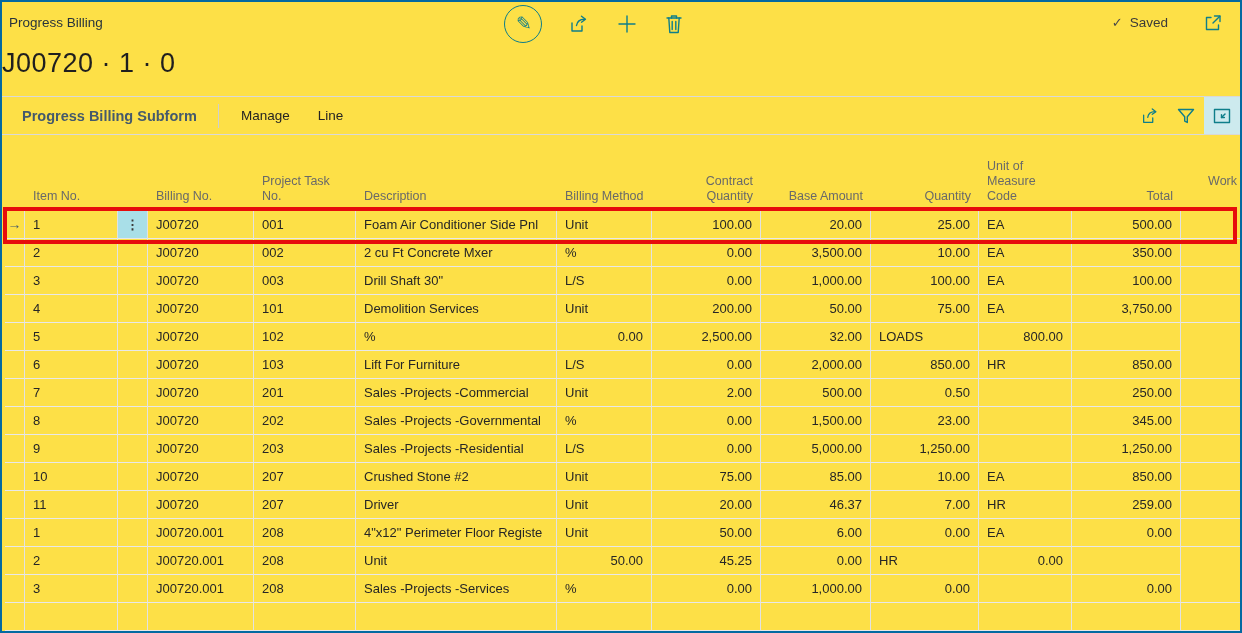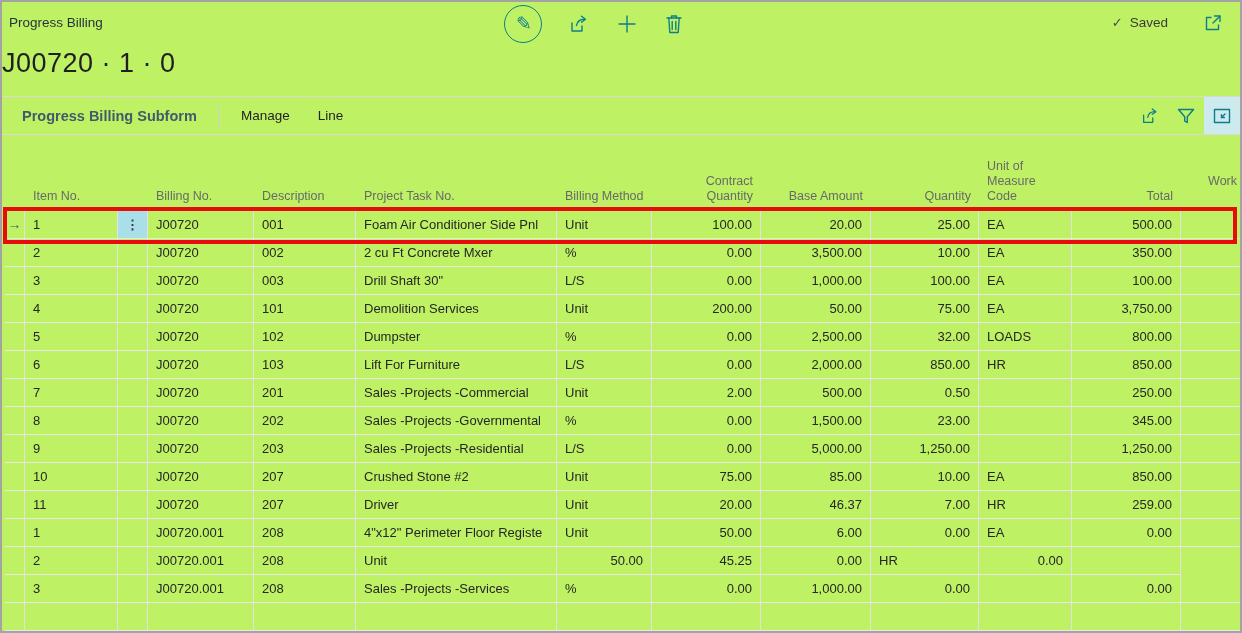--- a/index.html
+++ b/index.html
@@ -1,22 +1,22 @@
 <!DOCTYPE html>
 <html><head>
 <meta charset="utf-8">
 <style>
   * { box-sizing: border-box; margin: 0; padding: 0; }
   html,body { background:#fff; }
   body { font-family: "Liberation Sans", sans-serif; }
   .page {
     position: relative;
     width: 1242px; height: 633px;
-    border: 2px solid #a3a3a3;
-    background: #bef264;
+    border: 2px solid #0369a1;
+    background: #fde047;
     overflow: hidden;
   }
   
   .topbar { position: relative; height: 43px; }
   .caption { position:absolute; left:7px; top:13px; font-size:13.5px; color:#27333c; }
   .top-actions { position:absolute; left:502px; top:3px; display:flex; align-items:center; gap:26px; }
   .icon-btn { background:none; border:none; cursor:pointer; padding:0; display:flex; align-items:center; justify-content:center; color:#0e7e8a; }
   .pencil-circle { width:38px; height:38px; border:1.4px solid #0e7e8a; border-radius:50%; font-size:19px; line-height:1; }
   .pencil-circle .glyph { transform:translate(1px,-1px); }
   .save-status { position:absolute; right:72px; top:13px; display:flex; gap:7px; align-items:center; font-size:13.5px; color:#3b3a39; }
@@ -140,22 +140,22 @@
       </button>
     </div>
   </div>
 
   <div class="grid">
     <div class="cols grid-header">
         <div class="hcell"></div>
         <div class="hcell">Item No.</div>
         <div class="hcell"></div>
         <div class="hcell">Billing No.</div>
+        <div class="hcell">Project Task No.</div>
         <div class="hcell">Description</div>
-        <div class="hcell">Project Task No.</div>
         <div class="hcell">Billing Method</div>
         <div class="hcell right">Contract Quantity</div>
         <div class="hcell right">Base Amount</div>
         <div class="hcell right">Quantity</div>
         <div class="hcell">Unit of Measure Code</div>
         <div class="hcell right">Total</div>
         <div class="hcell right">Work Pr
 B</div>
       </div>
     <div>
@@ -218,21 +218,20 @@
           <div class="gcell">EA</div>
           <div class="gcell right">3,750.00</div>
           <div class="gcell right"></div>
         </div>
         <div class="cols grow">
           <div class="gcell indicator"></div>
           <div class="gcell">5</div>
           <div class="gcell menucell"></div>
           <div class="gcell">J00720</div>
           <div class="gcell">102</div>
-          <div class="gcell">Dumpster</div>
           <div class="gcell">%</div>
           <div class="gcell right">0.00</div>
           <div class="gcell right">2,500.00</div>
           <div class="gcell right">32.00</div>
           <div class="gcell">LOADS</div>
           <div class="gcell right">800.00</div>
           <div class="gcell right"></div>
         </div>
         <div class="cols grow">
           <div class="gcell indicator"></div>

